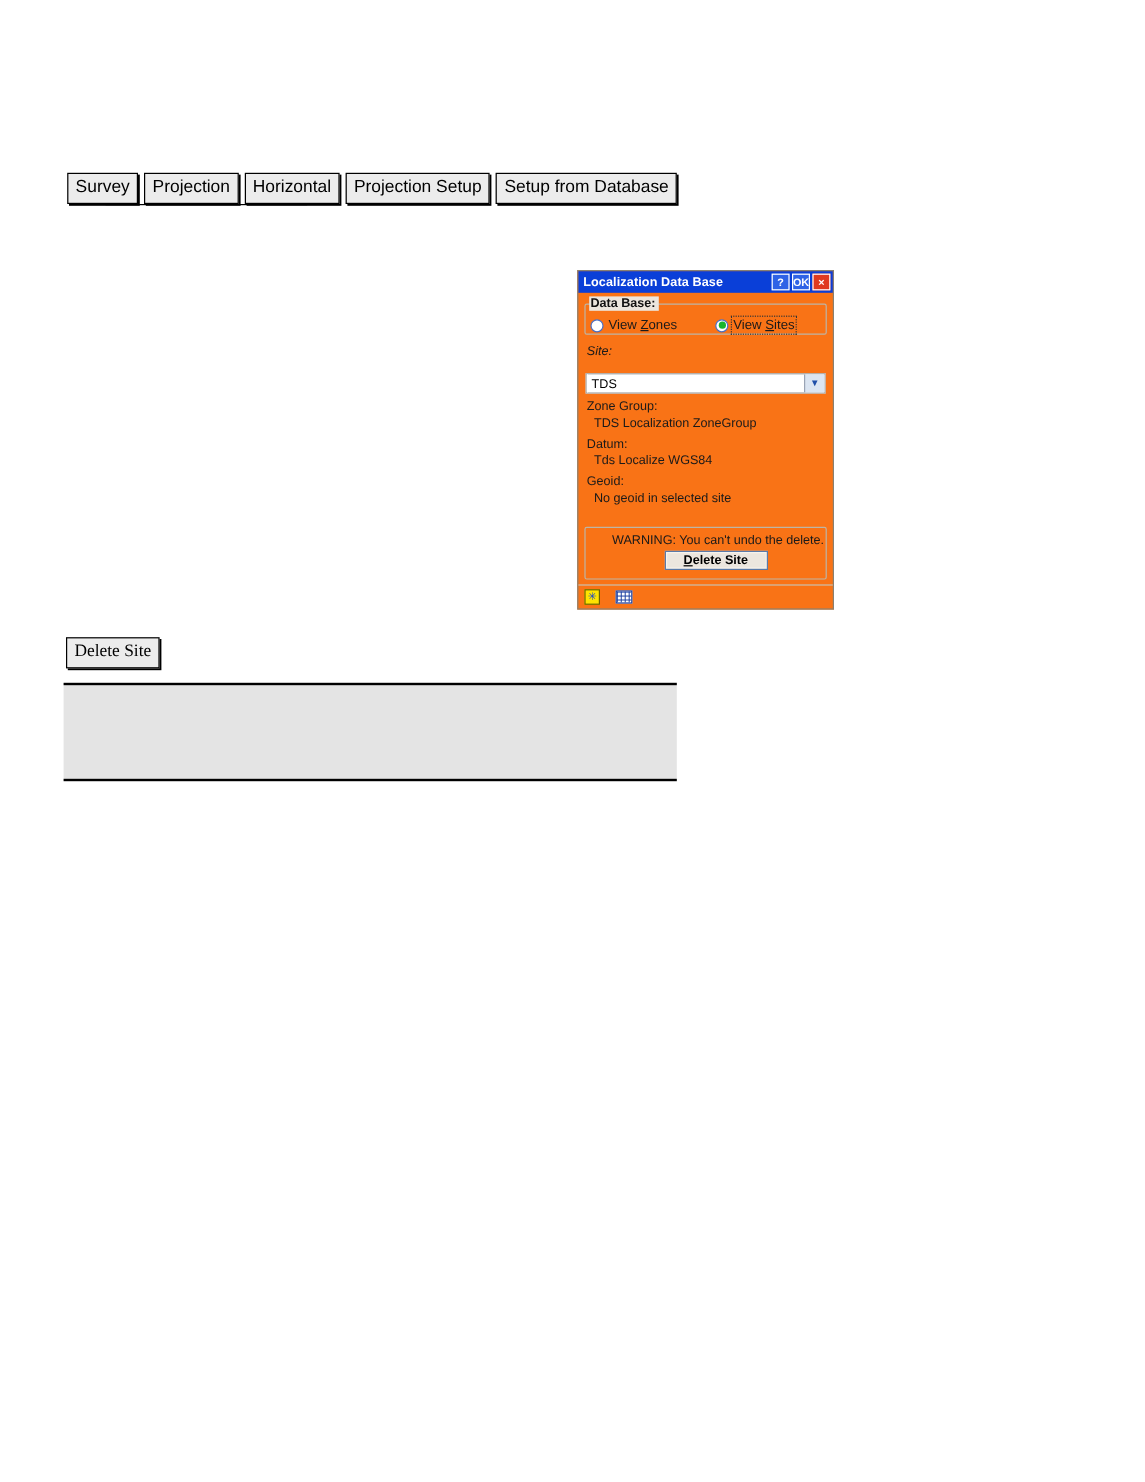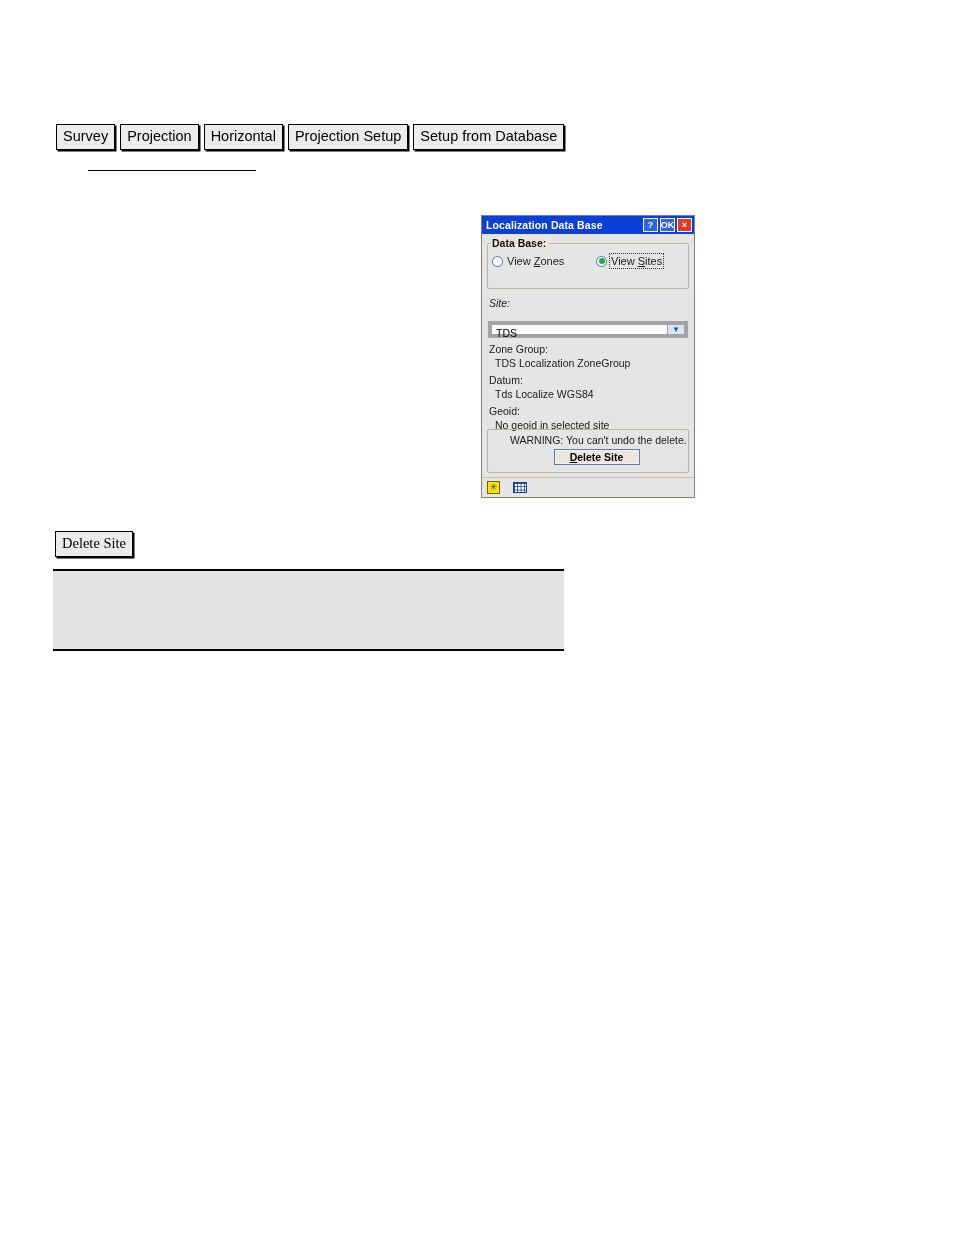--- a/index.html
+++ b/index.html
@@ -27,41 +27,42 @@
     background: #ececec;
     border: 1px solid #000000;
     box-shadow: 1.5px 1.5px 0 #000000;
     font-size: 14.5px;
     line-height: 1;
     color: #000000;
     padding: 4px 6px 5px 6px;
     margin-right: 5px;
     white-space: nowrap;
     font-family: "Liberation Sans", sans-serif;
+    margin-top: 20px;
   }
   .crumb:last-child { margin-right: 0; }
 
   
   #section-rule {
     position: absolute;
     left: 88px;
     top: 170px;
     width: 168px;
     height: 0;
     border-top: 1.6px solid #000000;
   }
 
   
   #dialog {
     position: absolute;
     left: 481px;
-    top: 215px;
+    top: 225px;
     width: 214px;
     height: 283px;
-    background: #e5e5e5;
+    background: #f97316;
     border: 1px solid #8a8070;
     box-sizing: border-box;
     font-size: 10.5px;
     color: #1a1a1a;
   }
 
   
   #titlebar {
     height: 18px;
     background: #0a3fd8;
@@ -116,21 +117,21 @@
     position: absolute;
     top: -7px;
     left: 3px;
     background: #ece6de;
     padding: 0 3px 0 1px;
     font-weight: bold;
     font-size: 10.5px;
     color: #111111;
   }
 
-  #db-group { margin-top: 6px; height: 46px; }
+  #db-group { margin-top: 6px; height: 26px; }
   #radio-row {
     display: flex;
     align-items: center;
     margin-top: 2px;
   }
   .radio-item {
     display: flex;
     align-items: center;
   }
   .radio-item.first { width: 104px; }
@@ -161,21 +162,21 @@
   }
   .u { text-decoration: underline; }
 
   
   #site-label { margin: 8px 0 12px 2px; font-size: 10.5px; font-style: italic; }
   #site-combo {
     display: flex;
     align-items: stretch;
     height: 17px;
     background: #ffffff;
-    border: 4px solid #a3a3a3;
+    border: 1px solid #a3a3a3;
     box-sizing: border-box;
     margin: 0 1px;
   }
   #site-value {
     flex: 1;
     padding: 2px 0 0 3px;
     font-size: 10.5px;
     color: #000000;
     border-left: 1px solid #ffffff;
   }

